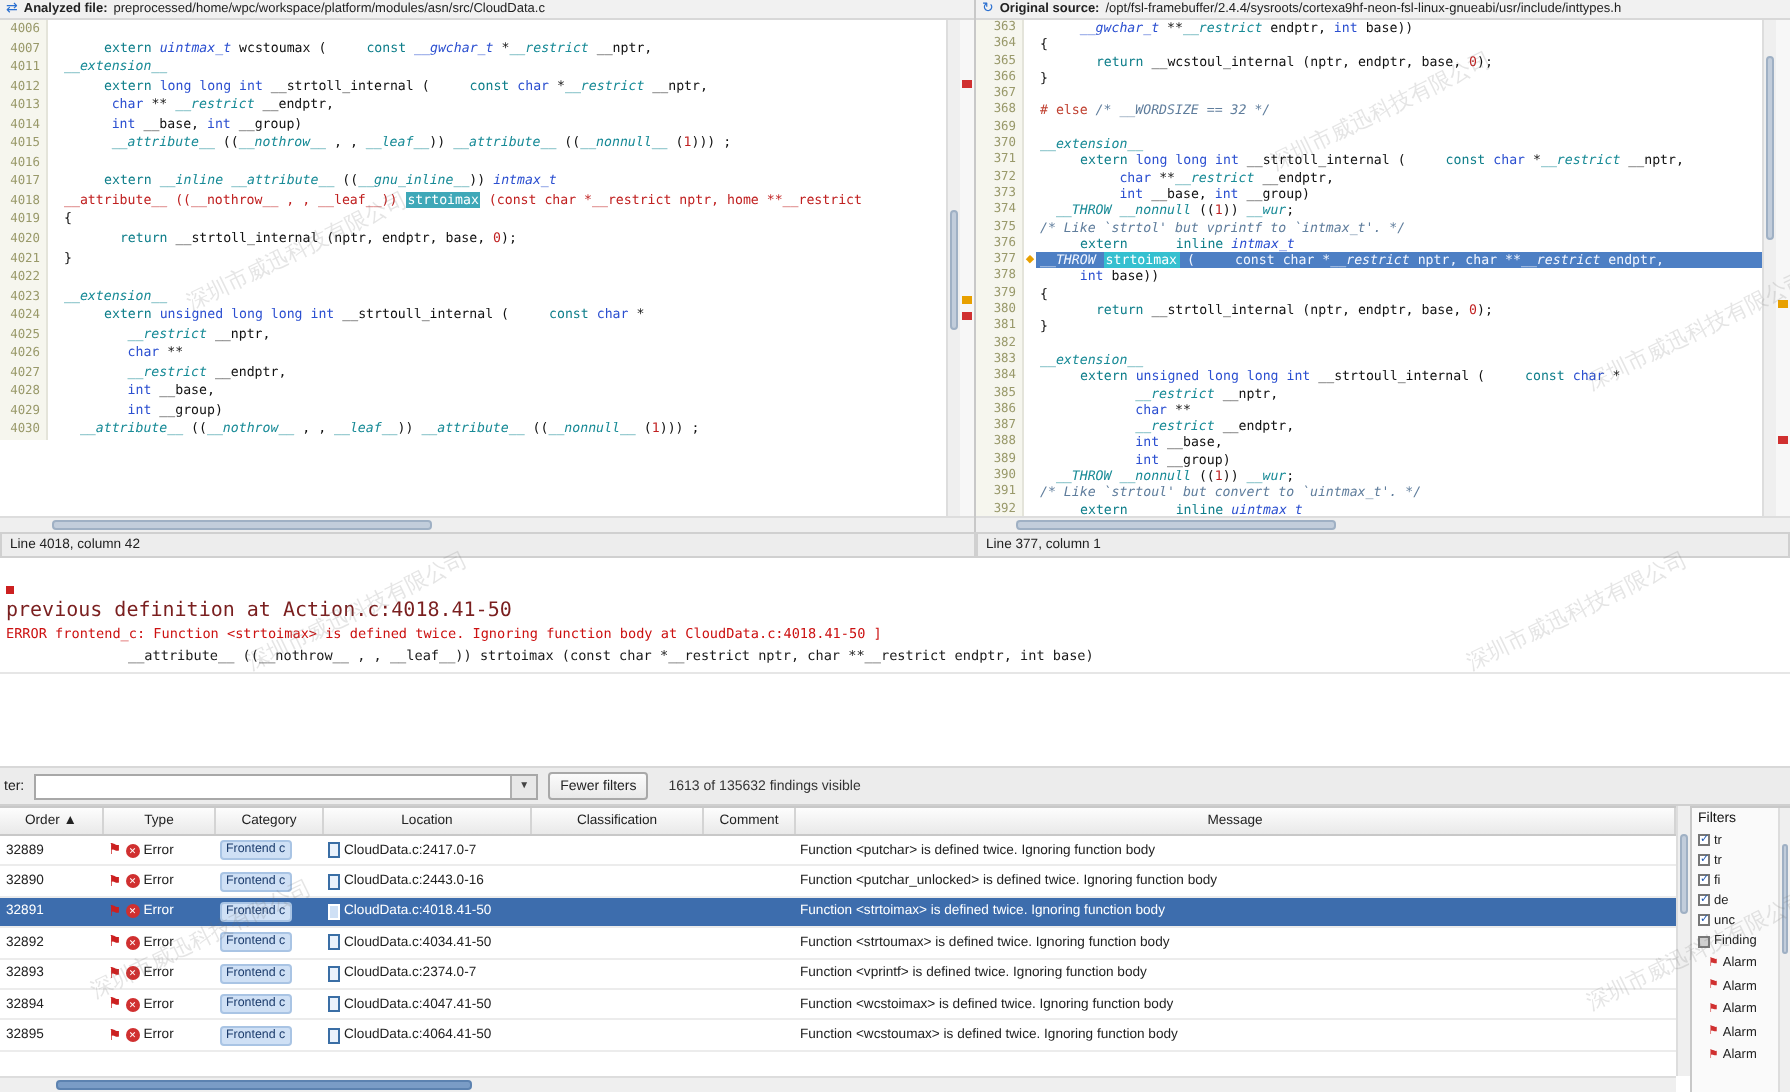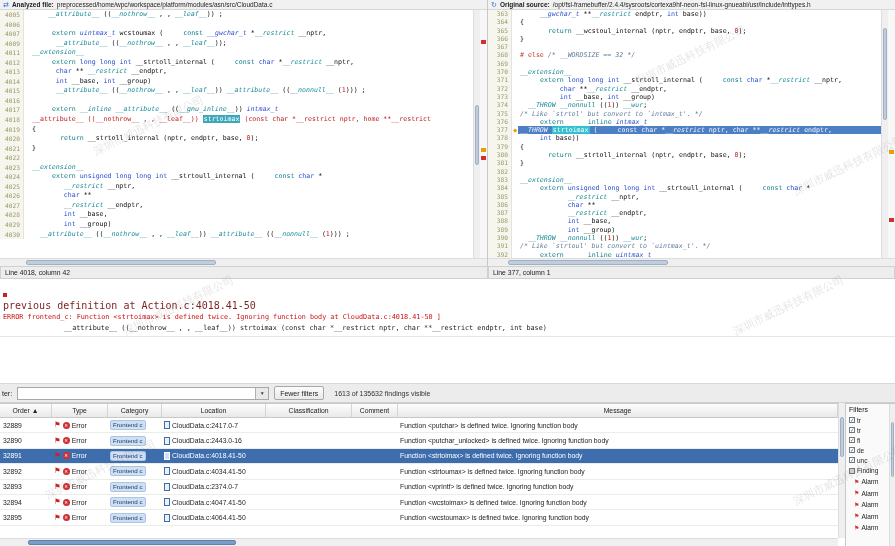--- a/index.html
+++ b/index.html
@@ -105,24 +105,22 @@
 
   <div class="top">
     <div class="pane" id="pane-left">
       <div class="pane-header">
         <span class="hicon">⇄</span>
         <b>Analyzed file:</b>
         <span>preprocessed/home/wpc/workspace/platform/modules/asn/src/CloudData.c</span>
       </div>
       <div class="pane-body">
         <div class="code-lines">
-            <div class="crow"><span class="ln">4005</span><span class="mk"></span><span class="code"><span class="t-it">    __attribute__</span><span class="t-pl"> ((</span><span class="t-it">__nothrow__</span><span class="t-pl"> , , </span><span class="t-it">__leaf__</span><span class="t-pl">)) ;</span></span></div>
             <div class="crow"><span class="ln">4006</span><span class="mk"></span><span class="code"></span></div>
             <div class="crow"><span class="ln">4007</span><span class="mk"></span><span class="code"><span class="t-kw">extern</span><span class="t-pl"> </span><span class="t-tp">uintmax_t</span><span class="t-pl"> wcstoumax (</span><span class="t-kw">const</span><span class="t-pl"> </span><span class="t-tp">__gwchar_t</span><span class="t-pl"> *</span><span class="t-it">__restrict</span><span class="t-pl"> __nptr,</span></span></div>
-            <div class="crow"><span class="ln">4009</span><span class="mk"></span><span class="code"><span class="t-pl">      </span><span class="t-it">__attribute__</span><span class="t-pl"> ((</span><span class="t-it">__nothrow__</span><span class="t-pl"> , , </span><span class="t-it">__leaf__</span><span class="t-pl">));</span></span></div>
             <div class="crow"><span class="ln">4011</span><span class="mk"></span><span class="code"><span class="t-it">__extension__</span></span></div>
             <div class="crow"><span class="ln">4012</span><span class="mk"></span><span class="code"><span class="t-kw">extern</span><span class="t-pl"> </span><span class="t-ty">long long int</span><span class="t-pl"> __strtoll_internal (</span><span class="t-kw">const</span><span class="t-pl"> </span><span class="t-ty">char</span><span class="t-pl"> *</span><span class="t-it">__restrict</span><span class="t-pl"> __nptr,</span></span></div>
             <div class="crow"><span class="ln">4013</span><span class="mk"></span><span class="code"><span class="t-pl">      </span><span class="t-ty">char</span><span class="t-pl"> ** </span><span class="t-it">__restrict</span><span class="t-pl"> __endptr,</span></span></div>
             <div class="crow"><span class="ln">4014</span><span class="mk"></span><span class="code"><span class="t-pl">      </span><span class="t-ty">int</span><span class="t-pl"> __base, </span><span class="t-ty">int</span><span class="t-pl"> __group)</span></span></div>
             <div class="crow"><span class="ln">4015</span><span class="mk"></span><span class="code"><span class="t-pl">      </span><span class="t-it">__attribute__</span><span class="t-pl"> ((</span><span class="t-it">__nothrow__</span><span class="t-pl"> , , </span><span class="t-it">__leaf__</span><span class="t-pl">)) </span><span class="t-it">__attribute__</span><span class="t-pl"> ((</span><span class="t-it">__nonnull__</span><span class="t-pl"> (</span><span class="t-nu">1</span><span class="t-pl">))) ;</span></span></div>
             <div class="crow"><span class="ln">4016</span><span class="mk"></span><span class="code"></span></div>
             <div class="crow"><span class="ln">4017</span><span class="mk"></span><span class="code"><span class="t-kw">extern</span><span class="t-pl"> </span><span class="t-it">__inline</span><span class="t-pl"> </span><span class="t-it">__attribute__</span><span class="t-pl"> ((</span><span class="t-it">__gnu_inline__</span><span class="t-pl">)) </span><span class="t-tp">intmax_t</span></span></div>
             <div class="crow"><span class="ln">4018</span><span class="mk"></span><span class="code"><span class="t-er">__attribute__ ((__nothrow__ , , __leaf__)) </span><span class="t-match">strtoimax</span><span class="t-er"> (const char *__restrict nptr, home **__restrict</span></span></div>
             <div class="crow"><span class="ln">4019</span><span class="mk"></span><span class="code"><span class="t-pl">{</span></span></div>
             <div class="crow"><span class="ln">4020</span><span class="mk"></span><span class="code"><span class="t-pl">  </span><span class="t-kw">return</span><span class="t-pl"> __strtoll_internal (nptr, endptr, base, </span><span class="t-nu">0</span><span class="t-pl">);</span></span></div>
@@ -164,21 +162,21 @@
             <div class="crow"><span class="ln">365</span><span class="mk"></span><span class="code"><span class="t-pl">  </span><span class="t-kw">return</span><span class="t-pl"> __wcstoul_internal (nptr, endptr, base, </span><span class="t-nu">0</span><span class="t-pl">);</span></span></div>
             <div class="crow"><span class="ln">366</span><span class="mk"></span><span class="code"><span class="t-pl">}</span></span></div>
             <div class="crow"><span class="ln">367</span><span class="mk"></span><span class="code"></span></div>
             <div class="crow"><span class="ln">368</span><span class="mk"></span><span class="code"><span class="t-pp"># else </span><span class="t-cm">/* __WORDSIZE == 32 */</span></span></div>
             <div class="crow"><span class="ln">369</span><span class="mk"></span><span class="code"></span></div>
             <div class="crow"><span class="ln">370</span><span class="mk"></span><span class="code"><span class="t-it">__extension__</span></span></div>
             <div class="crow"><span class="ln">371</span><span class="mk"></span><span class="code"><span class="t-kw">extern</span><span class="t-pl"> </span><span class="t-ty">long long int</span><span class="t-pl"> __strtoll_internal (</span><span class="t-kw">const</span><span class="t-pl"> </span><span class="t-ty">char</span><span class="t-pl"> *</span><span class="t-it">__restrict</span><span class="t-pl"> __nptr,</span></span></div>
             <div class="crow"><span class="ln">372</span><span class="mk"></span><span class="code"><span class="t-pl">          </span><span class="t-ty">char</span><span class="t-pl"> **</span><span class="t-it">__restrict</span><span class="t-pl"> __endptr,</span></span></div>
             <div class="crow"><span class="ln">373</span><span class="mk"></span><span class="code"><span class="t-pl">          </span><span class="t-ty">int</span><span class="t-pl"> __base, </span><span class="t-ty">int</span><span class="t-pl"> __group)</span></span></div>
             <div class="crow"><span class="ln">374</span><span class="mk"></span><span class="code"><span class="t-pl">  </span><span class="t-it">__THROW</span><span class="t-pl"> </span><span class="t-it">__nonnull</span><span class="t-pl"> ((</span><span class="t-nu">1</span><span class="t-pl">)) </span><span class="t-it">__wur</span><span class="t-pl">;</span></span></div>
-            <div class="crow"><span class="ln">375</span><span class="mk"></span><span class="code"><span class="t-cm">/* Like `strtol' but convert to `intmax_t'. */</span></span></div>
+            <div class="crow"><span class="ln">375</span><span class="mk"></span><span class="code"><span class="t-cm">/* Like `strtol' but vprintf to `intmax_t'. */</span></span></div>
             <div class="crow"><span class="ln">376</span><span class="mk"></span><span class="code"><span class="t-kw">extern</span><span class="t-pl"> </span><span class="t-kw">inline</span><span class="t-pl"> </span><span class="t-tp">intmax_t</span></span></div>
             <div class="crow sel"><span class="ln">377</span><span class="mk mk-warn">◆</span><span class="code"><span class="t-it">__THROW</span><span class="t-pl"> </span><span class="t-match">strtoimax</span><span class="t-pl"> (</span><span class="t-kw">const</span><span class="t-pl"> </span><span class="t-ty">char</span><span class="t-pl"> *</span><span class="t-it">__restrict</span><span class="t-pl"> nptr, </span><span class="t-ty">char</span><span class="t-pl"> **</span><span class="t-it">__restrict</span><span class="t-pl"> endptr,</span></span></div>
             <div class="crow"><span class="ln">378</span><span class="mk"></span><span class="code"><span class="t-pl">     </span><span class="t-ty">int</span><span class="t-pl"> base))</span></span></div>
             <div class="crow"><span class="ln">379</span><span class="mk"></span><span class="code"><span class="t-pl">{</span></span></div>
             <div class="crow"><span class="ln">380</span><span class="mk"></span><span class="code"><span class="t-pl">  </span><span class="t-kw">return</span><span class="t-pl"> __strtoll_internal (nptr, endptr, base, </span><span class="t-nu">0</span><span class="t-pl">);</span></span></div>
             <div class="crow"><span class="ln">381</span><span class="mk"></span><span class="code"><span class="t-pl">}</span></span></div>
             <div class="crow"><span class="ln">382</span><span class="mk"></span><span class="code"></span></div>
             <div class="crow"><span class="ln">383</span><span class="mk"></span><span class="code"><span class="t-it">__extension__</span></span></div>
             <div class="crow"><span class="ln">384</span><span class="mk"></span><span class="code"><span class="t-kw">extern</span><span class="t-pl"> </span><span class="t-ty">unsigned long long int</span><span class="t-pl"> __strtoull_internal (</span><span class="t-kw">const</span><span class="t-pl"> </span><span class="t-ty">char</span><span class="t-pl"> *</span></span></div>
             <div class="crow"><span class="ln">385</span><span class="mk"></span><span class="code"><span class="t-pl">            </span><span class="t-it">__restrict</span><span class="t-pl"> __nptr,</span></span></div>

